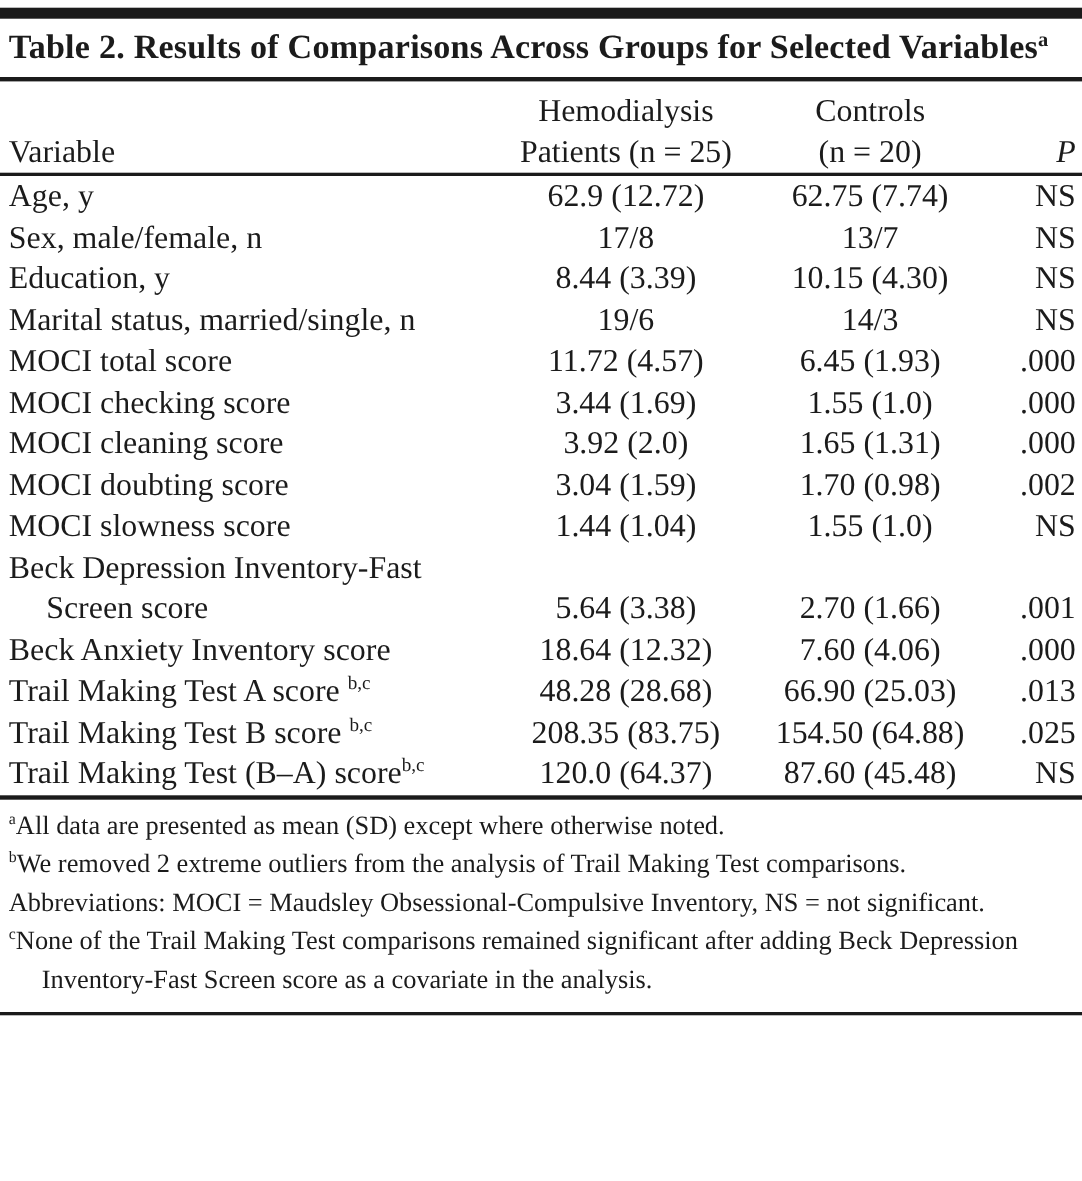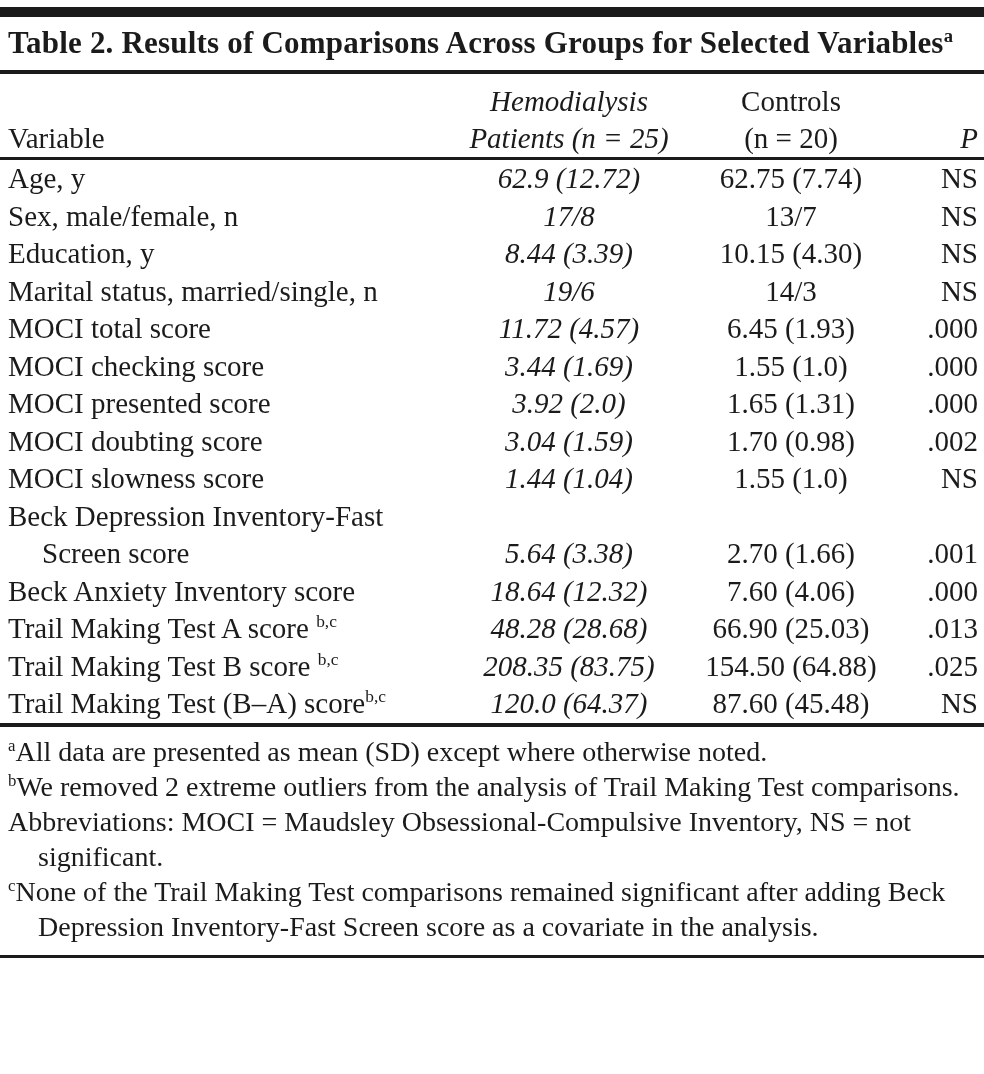--- a/index.html
+++ b/index.html
@@ -24,38 +24,38 @@
   .rule-under-title { height: 4px; }
   .rule-under-header { height: 3px; }
   .rule-under-body { height: 4px; }
   .rule-bottom { height: 3px; margin-top: 2px; }
 
   .sup { font-size: 60%; vertical-align: super; line-height: 0; }
 
   
   .tr, .thead { display: flex; padding-left: 8px; padding-right: 0; }
   .c1 { width: 437px; text-align: left; }
-  .c2 { width: 248px; text-align: center; font-style: italic; }
+  .c2 { width: 248px; text-align: center; }
   .c3 { width: 196px; text-align: center; }
   .c4 { flex: 1; text-align: right; padding-right: 6px; }
 
   .thead {
     font-size: 29px; line-height: 37px;
     padding-top: 9px;
     align-items: flex-end;
   }
   .thead .c4 { font-style: italic; }
 
   .tbody { font-size: 29px; line-height: 37.5px; }
   .tr { align-items: flex-end; }
   .wrap2 { padding-left: 34px; }
   .wrap2:empty { display: none; }
 
   .footnotes {
-    font-size: 28px; line-height: 35px;
+    font-size: 24px; line-height: 35px;
     padding: 7px 0 9px 8px;
   }
   .fn { padding-left: 30px; text-indent: -30px; }
 </style>
 </head>
 <body>
 
 <div class="page">
 
   <div class="topbar rule"></div>
@@ -117,21 +117,21 @@
     </div>
 
     <div class="tr">
       <div class="c1"><span>MOCI checking score</span><span class="sup"></span></div>
       <div class="c2">3.44 (1.69)</div>
       <div class="c3">1.55 (1.0)</div>
       <div class="c4">.000</div>
     </div>
 
     <div class="tr">
-      <div class="c1"><span>MOCI presented score</span><span class="sup"></span></div>
+      <div class="c1"><span>MOCI cleaning score</span><span class="sup"></span></div>
       <div class="c2">3.92 (2.0)</div>
       <div class="c3">1.65 (1.31)</div>
       <div class="c4">.000</div>
     </div>
 
     <div class="tr">
       <div class="c1"><span>MOCI doubting score</span><span class="sup"></span></div>
       <div class="c2">3.04 (1.59)</div>
       <div class="c3">1.70 (0.98)</div>
       <div class="c4">.002</div>

